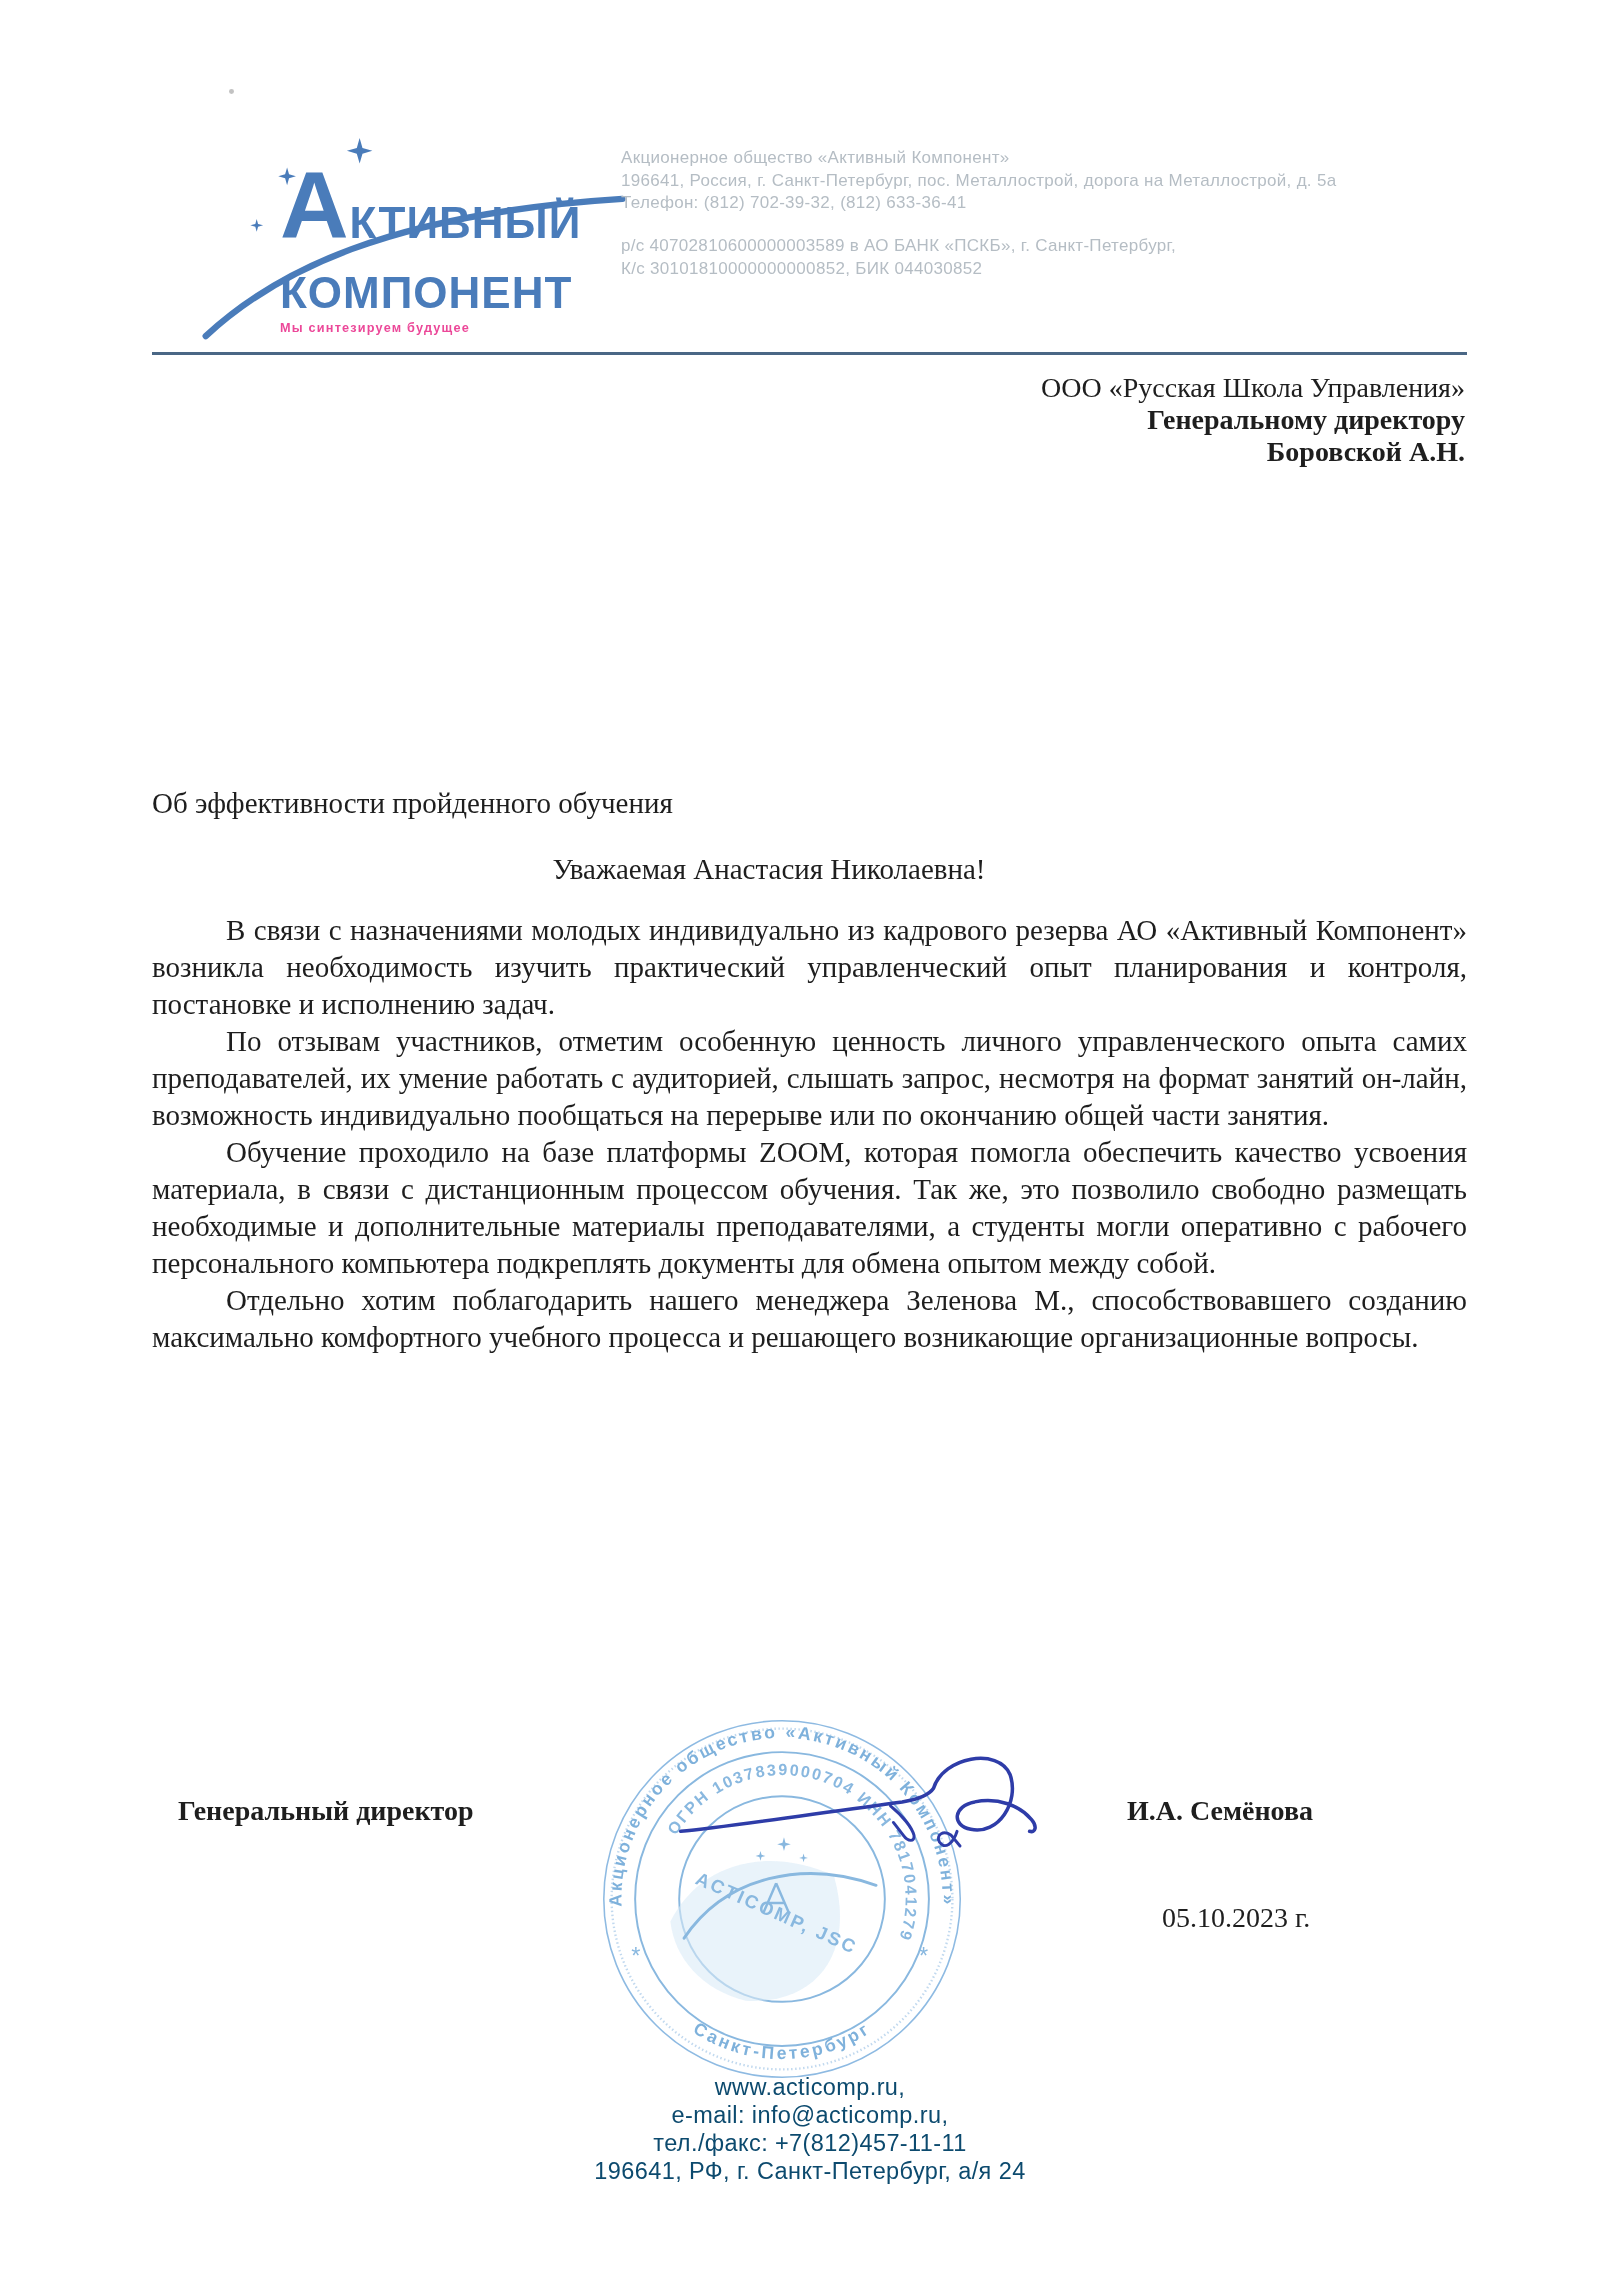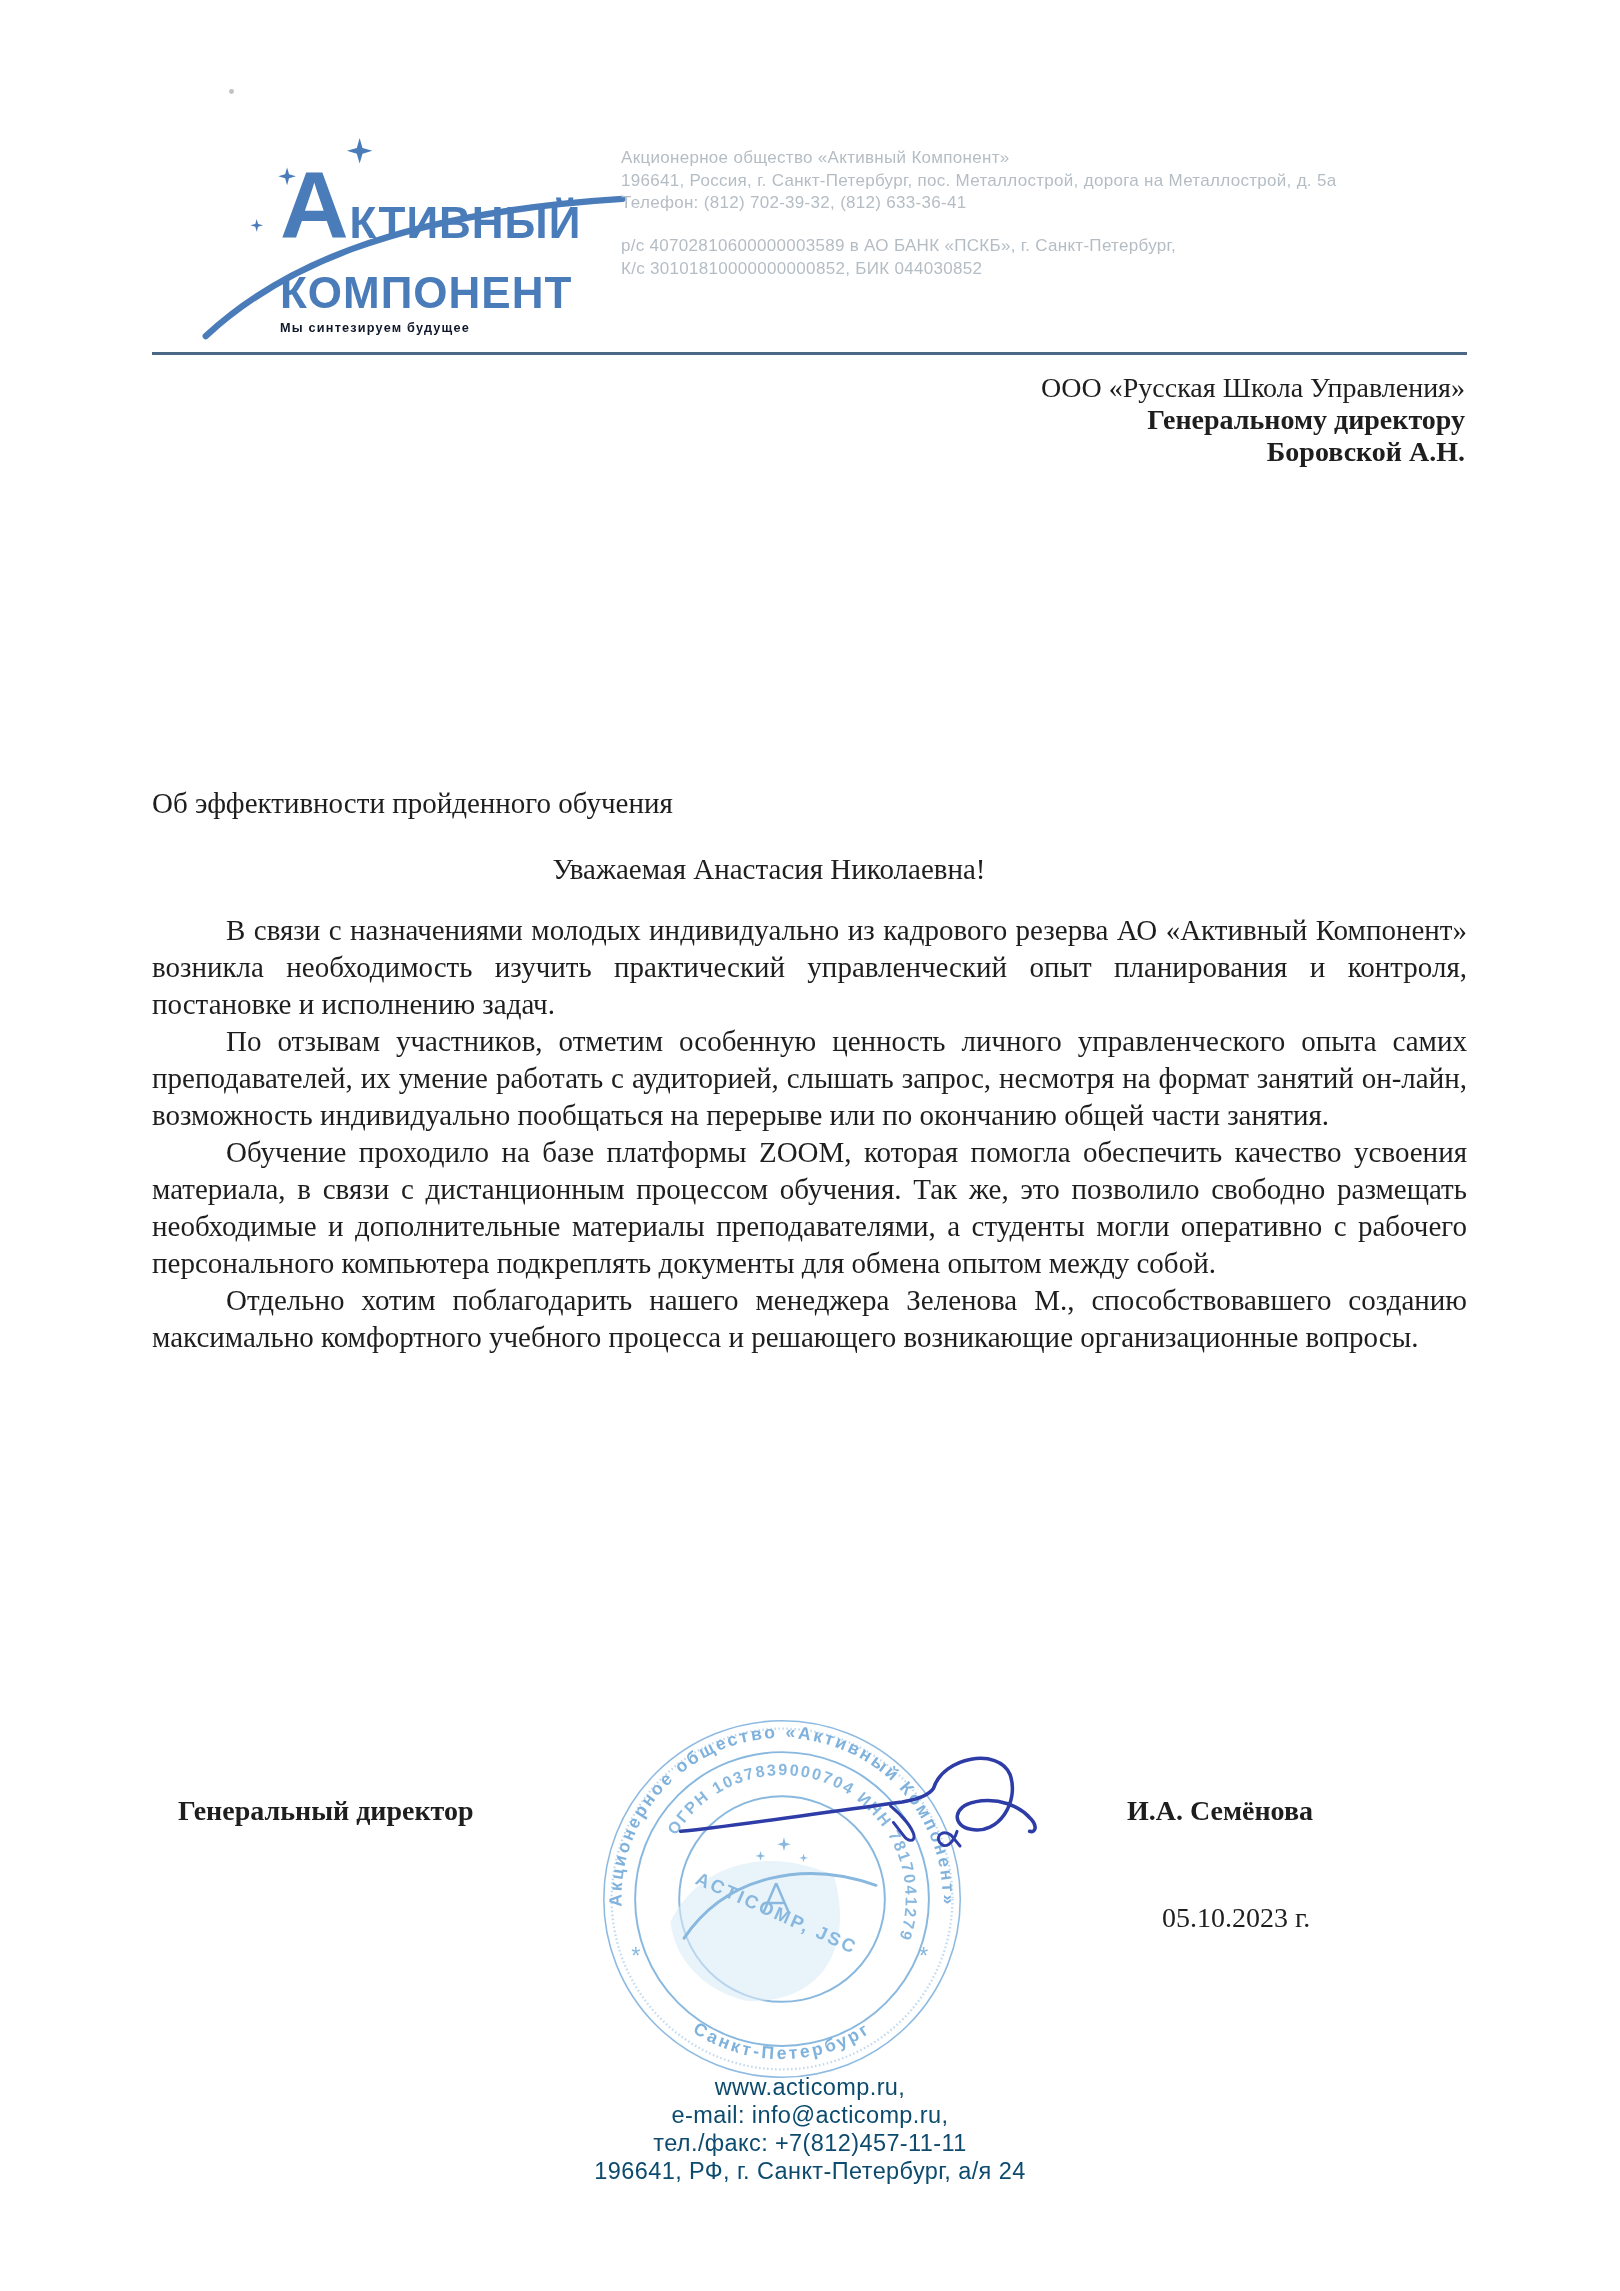--- a/index.html
+++ b/index.html
@@ -10,21 +10,21 @@
   .artifact-dot{position:absolute;left:229px;top:89px;width:4.9px;height:4.9px;border-radius:50%;
         background:#8f8f8f;opacity:.55;}
 
   
   .logo-decor{position:absolute;left:191px;top:135px;width:451px;height:216px;}
   .logo-text{position:absolute;left:280px;top:157px;color:#4a7cba;
         font-family:"Liberation Sans",sans-serif;font-weight:700;line-height:1;}
   .logo-line1{font-size:44px;line-height:96px;letter-spacing:1px;white-space:nowrap;}
   .logo-line1::first-letter{font-size:95px;}
   .logo-line2{font-size:44px;line-height:43px;letter-spacing:1px;white-space:nowrap;}
-  .logo-tagline{font-size:12.7px;font-weight:600;letter-spacing:1.2px;margin-top:7.8px;color:#0f172a;}
+  .logo-tagline{font-size:12.7px;font-weight:600;letter-spacing:1.2px;margin-top:7.8px;color:#ec4899;}
 
   .header-details{position:absolute;left:621px;top:147px;width:833px;
         font-family:"Liberation Sans",sans-serif;font-size:17px;line-height:22.5px;
         color:#b5bdc4;letter-spacing:0.3px;}
   .header-block2{margin-top:20.6px;}
 
   .rule{position:absolute;left:152px;top:352px;width:1315px;height:2.9px;background:#4a6785;}
 
   
   .recipient{position:absolute;right:155px;top:372px;text-align:right;

